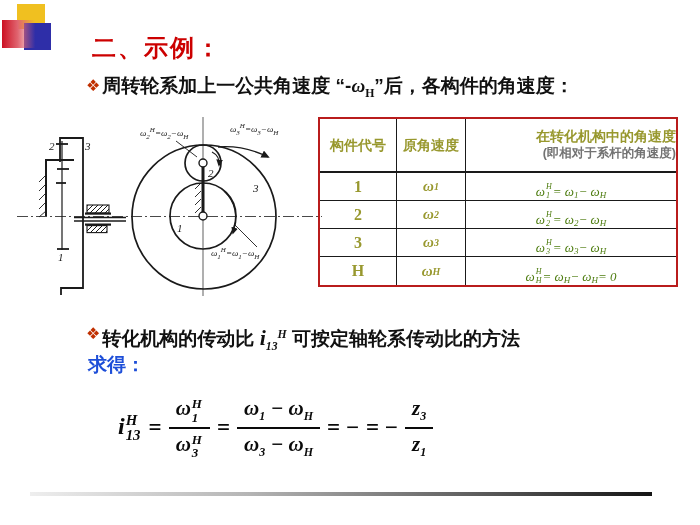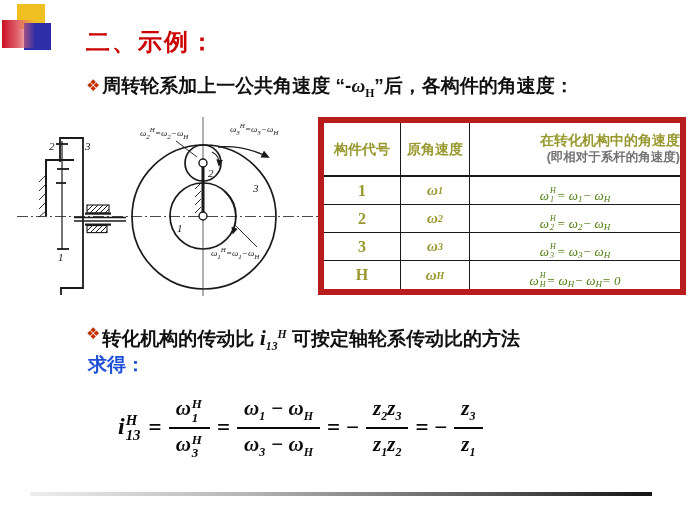--- a/index.html
+++ b/index.html
@@ -4,38 +4,38 @@
 <style>
   html,body{margin:0;padding:0;background:#fff;}
   .slide{position:relative;width:700px;height:525px;background:#ffffff;overflow:hidden;
          font-family:"Liberation Sans","DejaVu Sans",sans-serif;}
   
   .sq{position:absolute;}
   .sq.yellow{left:17px;top:4px;width:28px;height:25px;}
   .sq.blue{left:24px;top:23px;width:27px;height:27px;}
   .sq.red{left:2px;top:20px;width:35px;height:28px;}
   
-  .title{position:absolute;left:74px;top:14px;margin:12px;font-size:24px;font-weight:700;letter-spacing:2px;}
+  .title{position:absolute;left:74px;top:14px;margin:18px;font-size:24px;font-weight:700;letter-spacing:2px;}
   
   .bullet{position:absolute;display:flex;align-items:flex-start;color:#111;font-weight:700;}
   .b1{left:86px;top:72px;width:590px;font-size:19px;line-height:27px;}
   .b2{left:86px;top:320px;width:590px;font-size:19px;line-height:30px;}
   .b2line2{position:absolute;left:88px;top:352px;font-size:19px;font-weight:700;color:#1d4ed8;}
   .diamond{font-size:16px;margin-right:2px;line-height:27px;}
   .m{font-family:"Liberation Serif","DejaVu Serif",serif;font-style:italic;font-weight:700;}
   .btext sub,.btext sup{font-family:"Liberation Serif","DejaVu Serif",serif;font-weight:700;font-size:0.62em;}
   .mi{font-family:"Liberation Serif","DejaVu Serif",serif;font-style:italic;font-weight:700;font-size:22px;}
   .ms{font-family:"Liberation Serif","DejaVu Serif",serif;font-style:italic;font-weight:700;font-size:13px;}
   
   .diagram{position:absolute;left:8px;top:105px;width:320px;height:200px;}
   .ann{position:absolute;font-family:Liberation Serif, serif;font-style:italic;
        font-size:9px;color:#222;white-space:nowrap;margin-left:12px;}
   .ann sub,.ann sup{font-size:7px;}
   
-  .gtable{position:absolute;left:318px;top:117px;width:356px;border:6px solid #b91c1c;
+  .gtable{position:absolute;left:318px;top:117px;width:356px;border:2px solid #b91c1c;
           display:grid;grid-template-columns:77px 69px 1fr;grid-template-rows:54px 28px 28px 28px 28px;}
   .gtable>div{display:flex;align-items:center;justify-content:center;border-right:1.5px solid #1a1a1a;
           border-bottom:1.5px solid #1a1a1a;text-align:center;}
   .gtable>div:nth-child(3n){border-right:none;align-items:flex-end;}
   .gtable>div:nth-last-child(-n+3){border-bottom:none;}
   .gtable .th{flex-direction:column;font-weight:700;font-size:14px;line-height:17px;color:#98982e;
           border-bottom:2.5px solid #1a1a1a;}
   .gtable .th .sub2{font-size:12.5px;color:#737373;}
   .td.id{font-family:"Liberation Serif","DejaVu Serif",serif;font-weight:700;font-size:16px;color:#98982e;}
   .td.om{font-family:"Liberation Serif","DejaVu Serif",serif;font-style:italic;font-weight:700;
@@ -206,24 +206,20 @@
             <span>H</span>
             <span>3</span>
           </span></span>
     </span>
     <span class="eqs">=</span>
     <span class="frac">
       <span class="num">ω<sub>1</sub> − ω<sub>H</sub></span>
       <span class="den">ω<sub>3</sub> − ω<sub>H</sub></span>
     </span>
     <span class="eqs">= −</span>
-    <span class="frac">
-      <span class="num">z<sub>2</sub>z<sub>3</sub></span>
-      <span class="den">z<sub>1</sub>z<sub>2</sub></span>
-    </span>
     <span class="eqs">= −</span>
     <span class="frac">
       <span class="num">z<sub>3</sub></span>
       <span class="den">z<sub>1</sub></span>
     </span>
   </div>
 
   <div class="footline"></div>
 
 </div>

